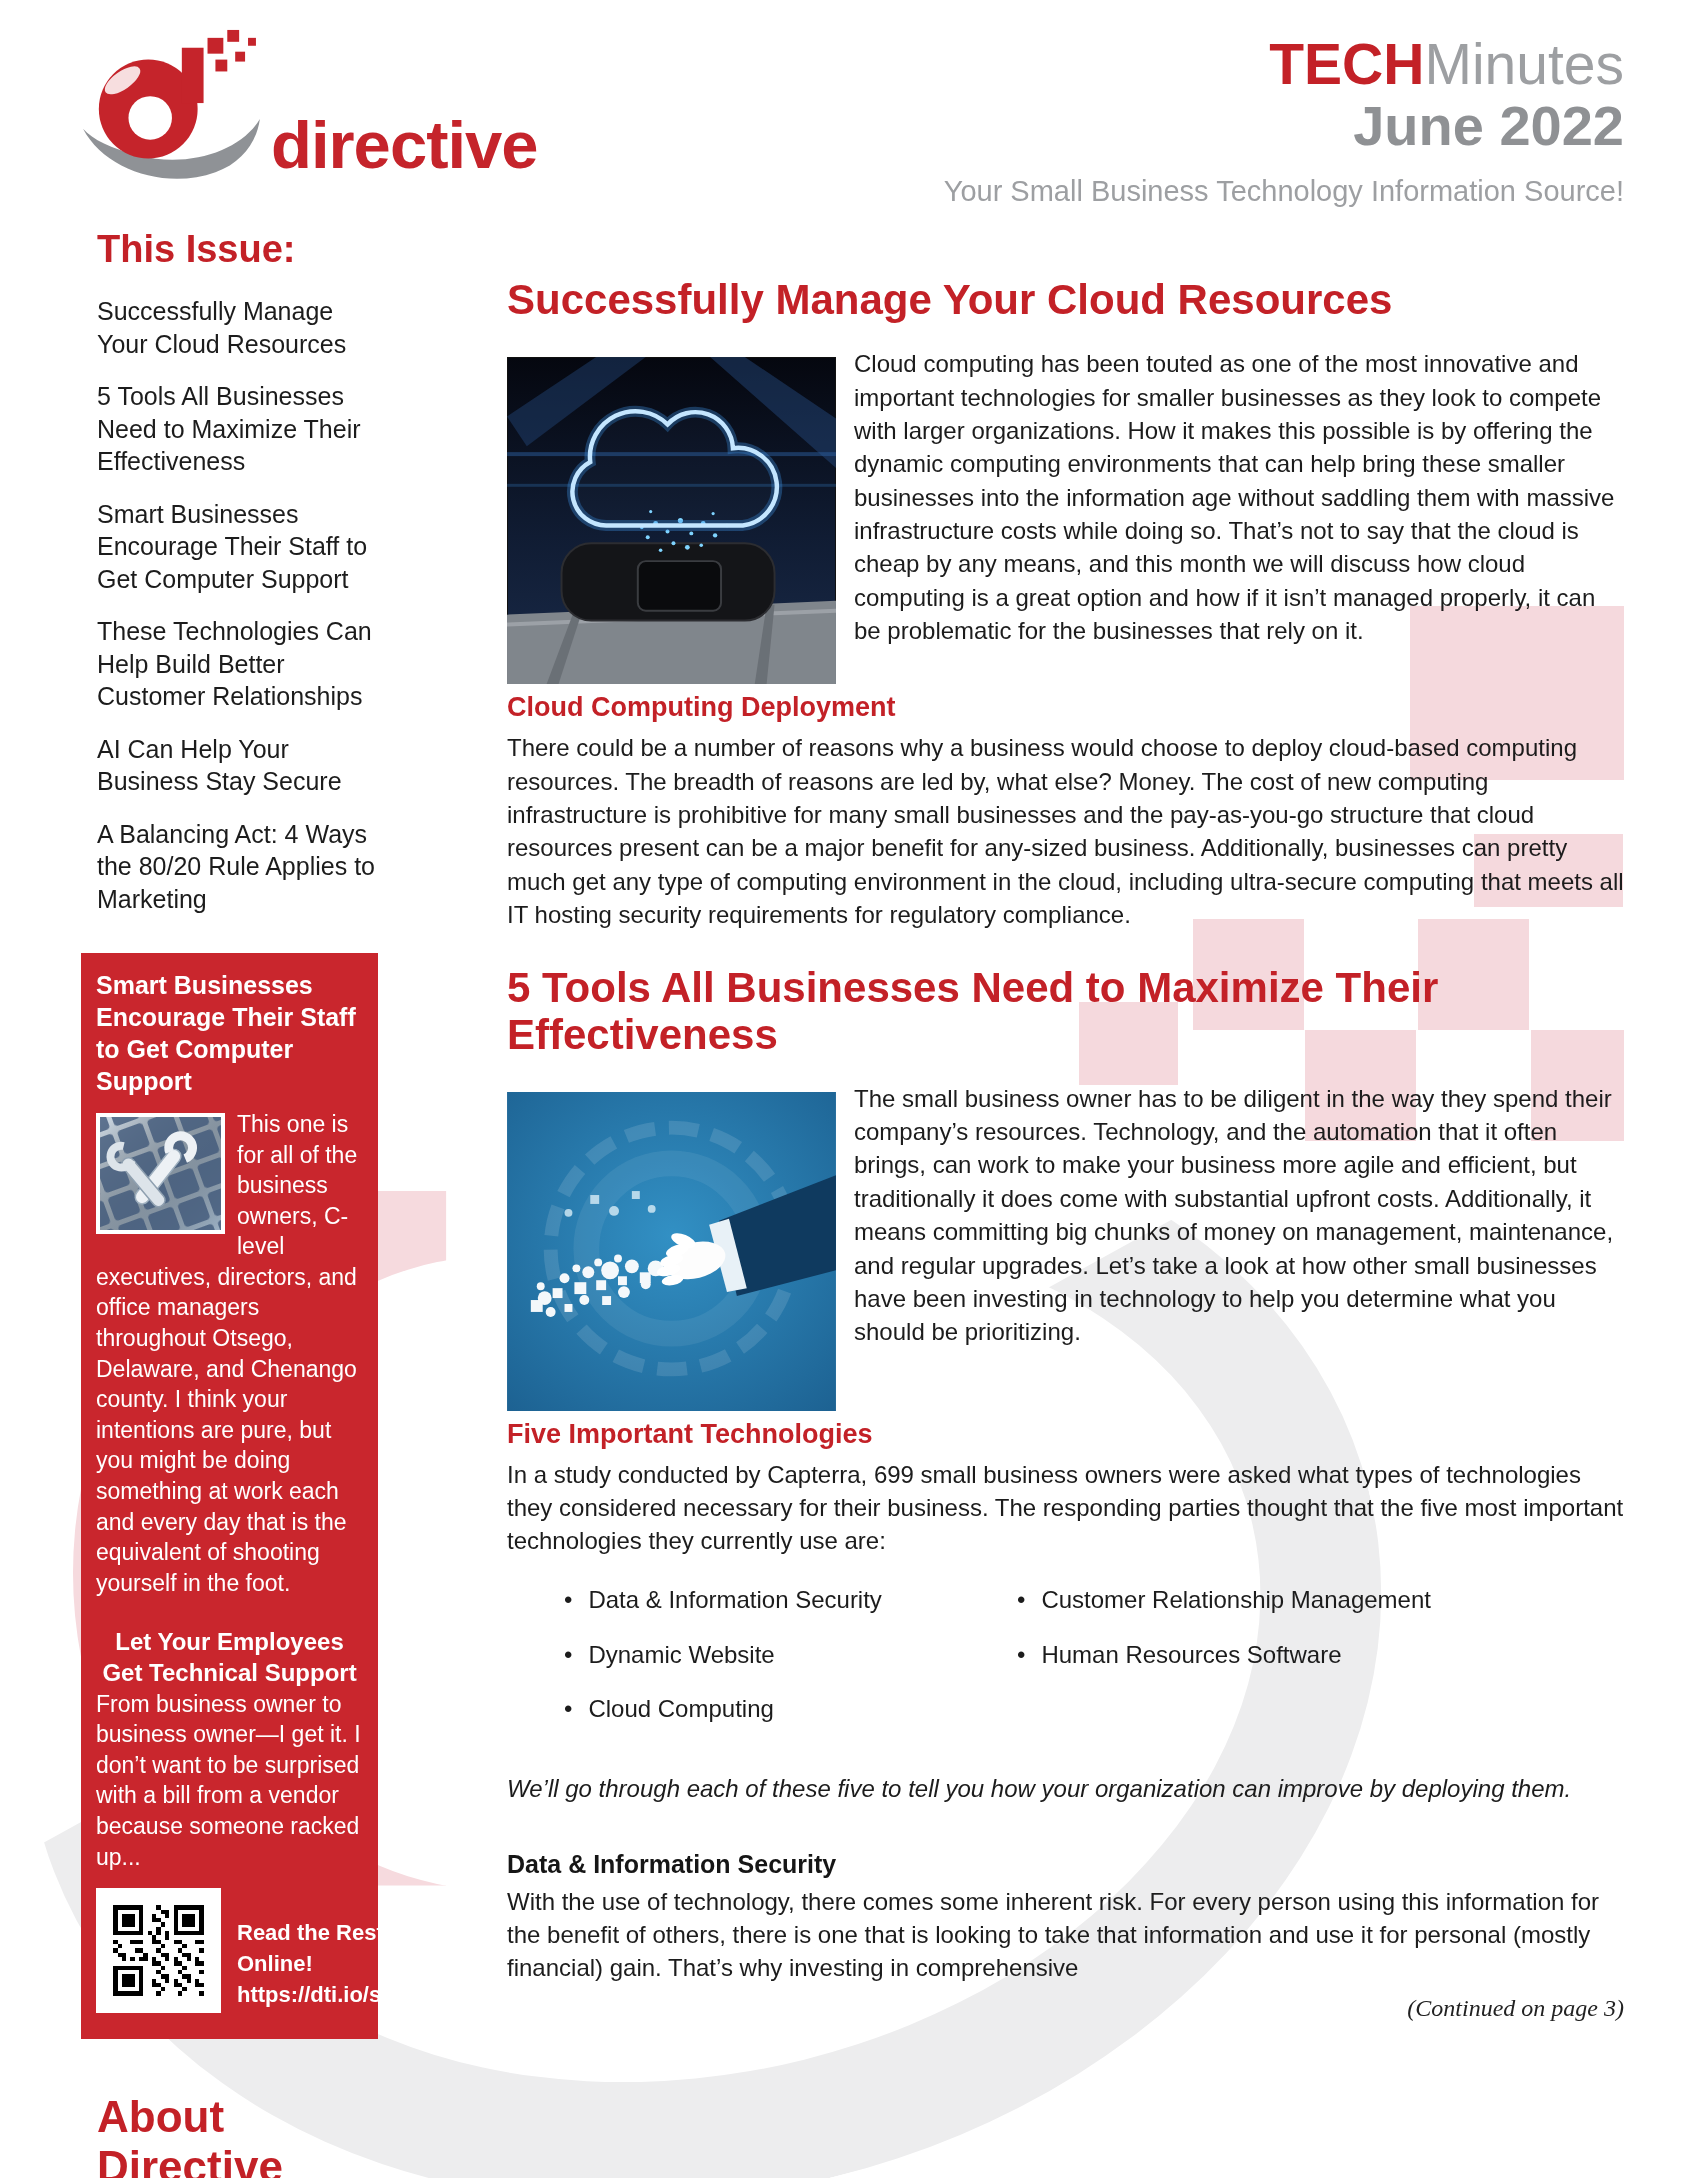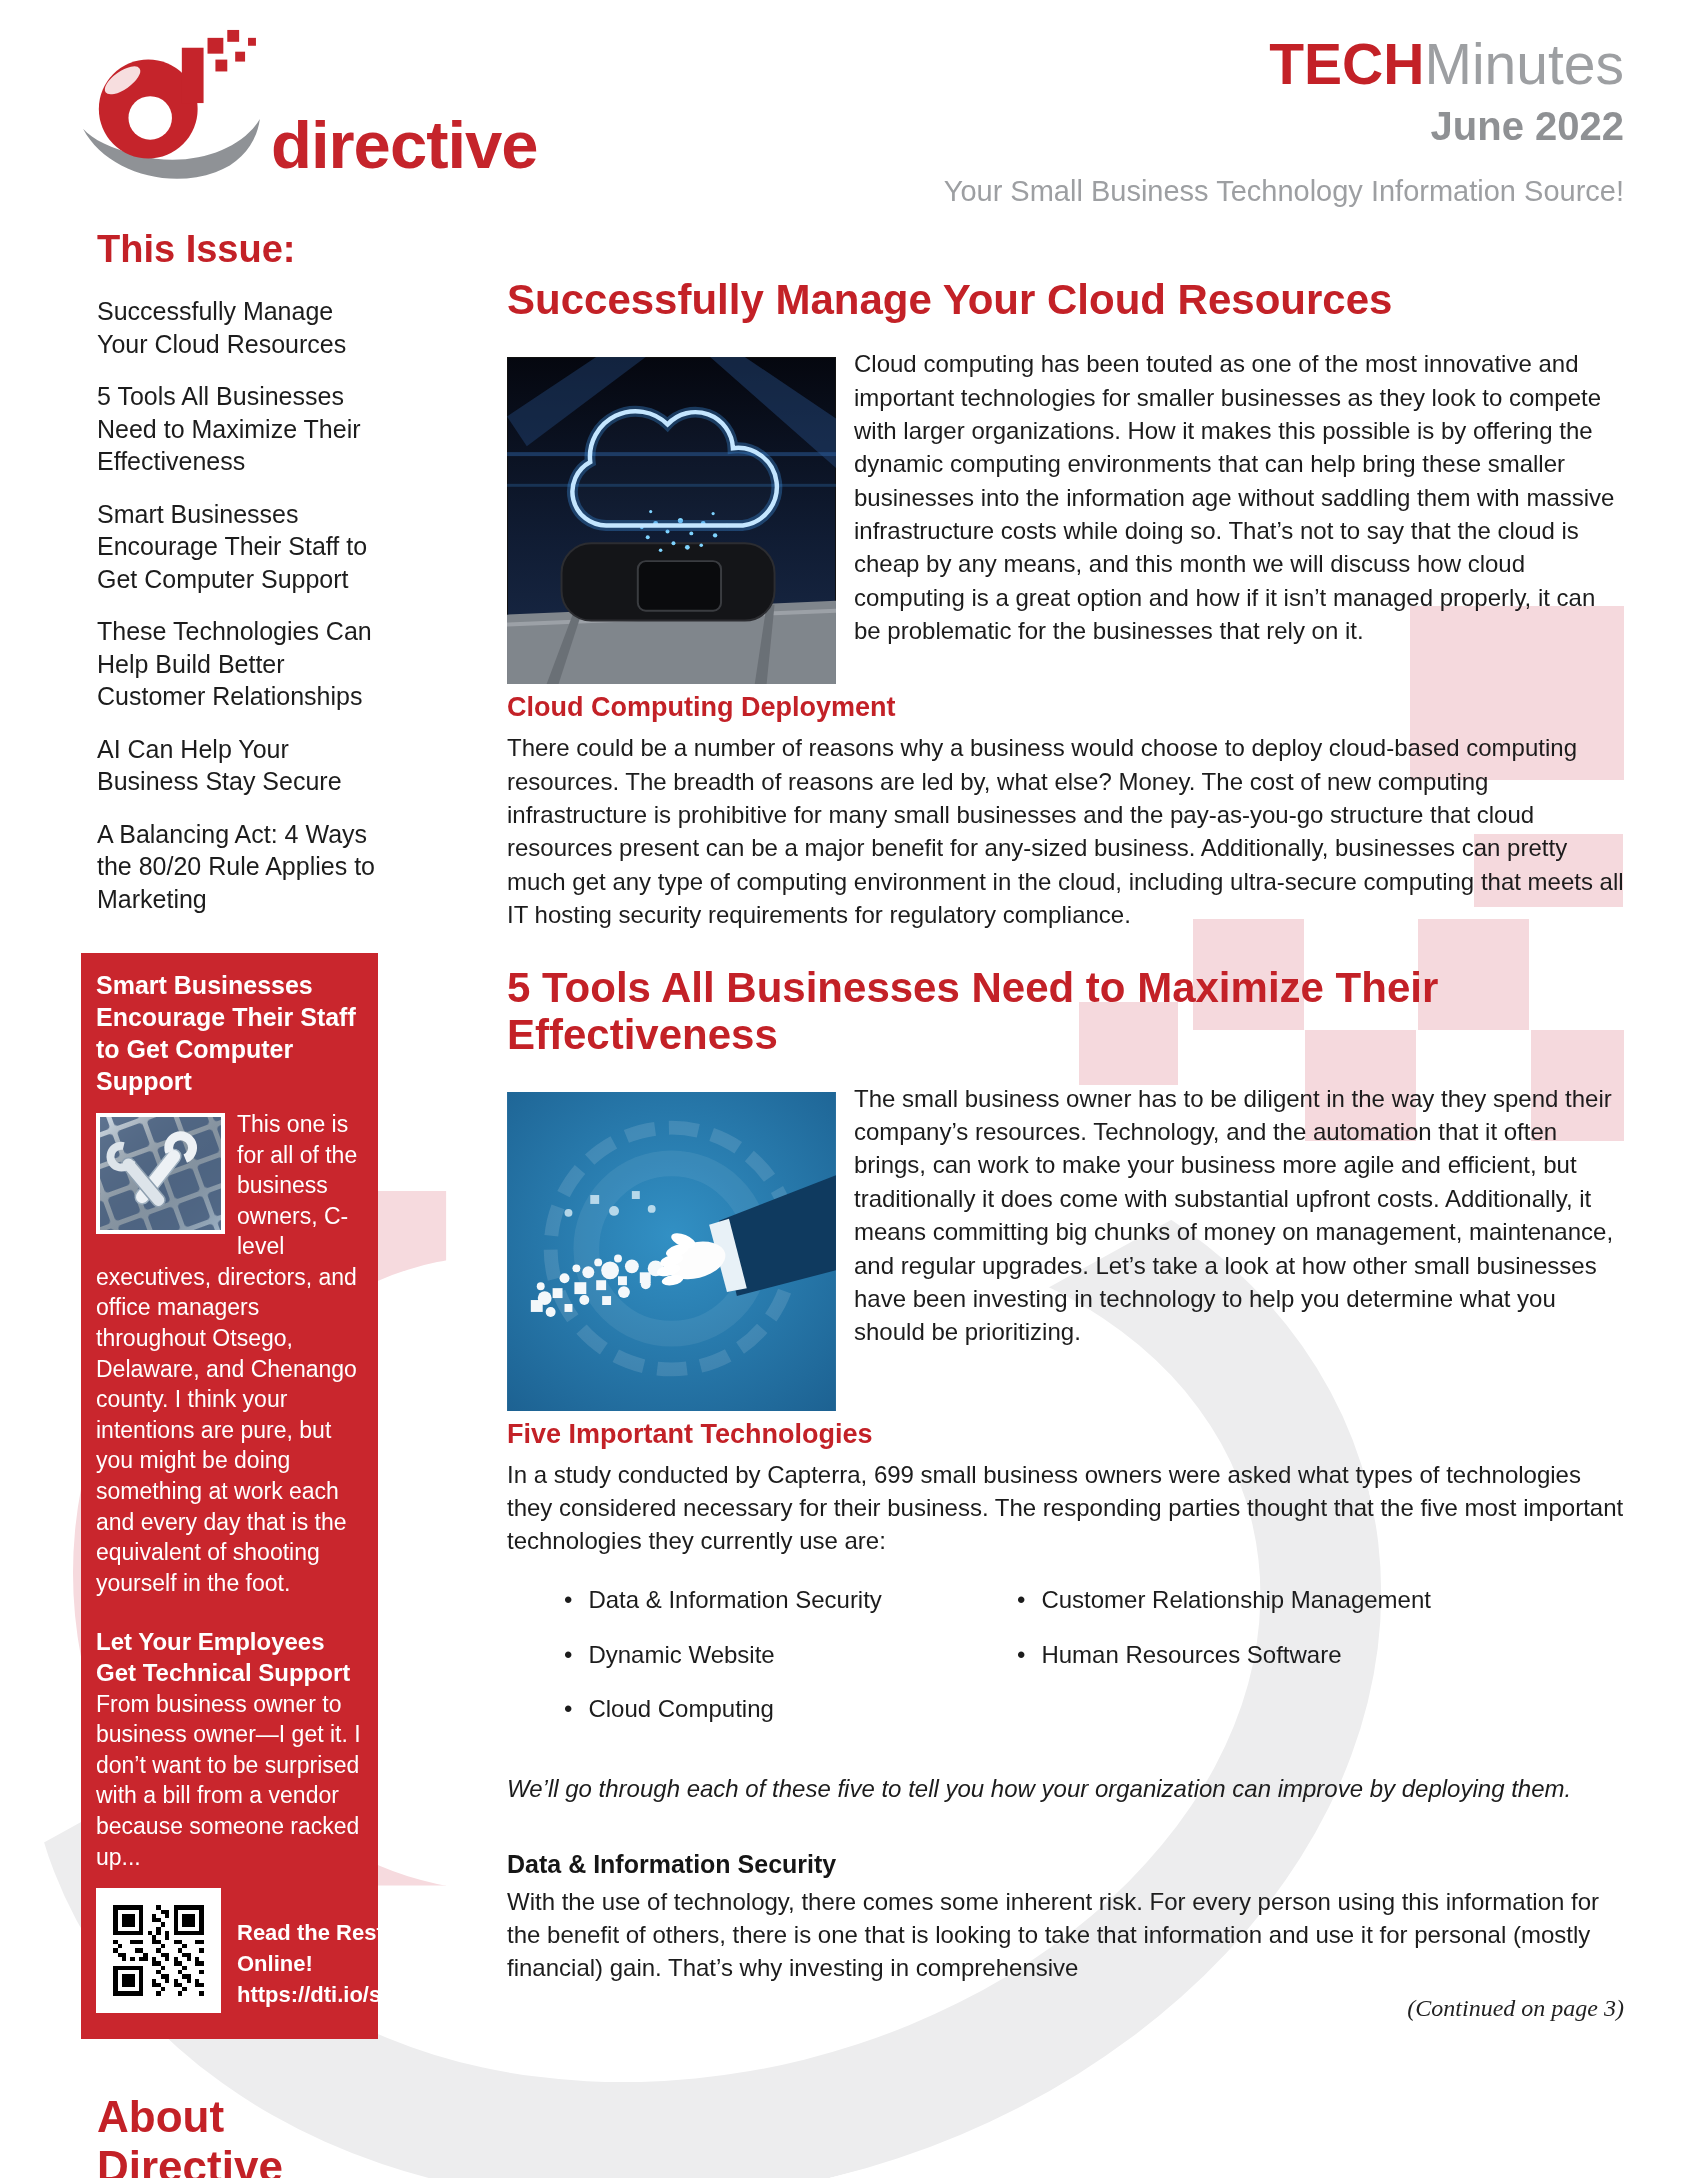--- a/index.html
+++ b/index.html
@@ -18,33 +18,33 @@
     border:121px solid #ededee;border-radius:50%;transform:rotate(-14deg);
     clip-path:polygon(0 52%,100% 18%,100% 100%,0 100%);}
   
   .logo{position:absolute;left:71px;top:26px;z-index:2;display:flex;align-items:flex-end;font-weight:bold;}
   .logo-text{font-size:67px;color:#c5242b;letter-spacing:-1px;line-height:1;
     padding-bottom:18px;margin-left:6px;}
   .masthead{position:absolute;right:59px;top:34px;z-index:2;text-align:right;}
   .mh-line1{font-size:57px;line-height:61px;}
   .mh-bold{color:#c32127;font-weight:bold;}
   .mh-light{color:#9d9fa2;}
-  .mh-date{font-size:40px;line-height:50px;margin-top:6px;color:#8f9194;font-weight:bold;}
+  .mh-date{font-size:56px;line-height:50px;margin-top:6px;color:#8f9194;font-weight:bold;}
   .mh-tagline{font-size:29px;margin-top:24px;color:#9d9fa2;}
   
   .sidebar{position:absolute;left:59px;top:228px;width:319px;z-index:2;}
   .ti-heading{font-size:38px;font-weight:bold;color:#c32127;margin:0 0 24px 38px;}
   .toc-item{font-size:25px;line-height:1.3;margin:0 0 20px 38px;color:#1c1c1c;}
   .feature-box{margin-left:22px;margin-top:38px;background:#c9262d;color:#ffffff;
     padding:16px 15px 18px 15px;min-height:792px;}
   .fb-title{font-weight:bold;font-size:25px;line-height:1.28;margin:0 0 12px 0;}
   .fb-img{float:left;width:121px;height:113px;border:4px solid #ffffff;
     margin:4px 12px 4px 0;display:block;}
   .fb-p{font-size:23px;line-height:1.33;margin:0;}
-  .fb-sub{font-weight:bold;font-size:24px;line-height:1.3;margin:28px 0 0 0;}
+  .fb-sub{font-weight:bold;font-size:24px;line-height:1.3;margin:28px 0 0 0;text-align:center;}
   .qr-row{position:relative;margin-top:16px;height:133px;clear:both;}
   .qr-box{position:absolute;left:0;top:0;width:125px;height:125px;background:#fff;}
   .qr-label{position:absolute;left:141px;top:30px;font-weight:bold;font-size:22px;line-height:1.4;}
   .about-heading{font-size:44px;font-weight:bold;color:#c32127;margin:53px 0 26px 38px;}
   
   .main{position:absolute;left:507px;top:277px;width:1117px;z-index:2;}
   .art-title{font-size:42px;font-weight:bold;color:#c32127;margin:0 0 24px 0;line-height:1.1;}
   .fig{float:left;margin:10px 18px 8px 0;display:block;}
   .fig svg{display:block;}
   .body-p{font-size:24px;line-height:1.39;margin:0;color:#1c1c1c;}

